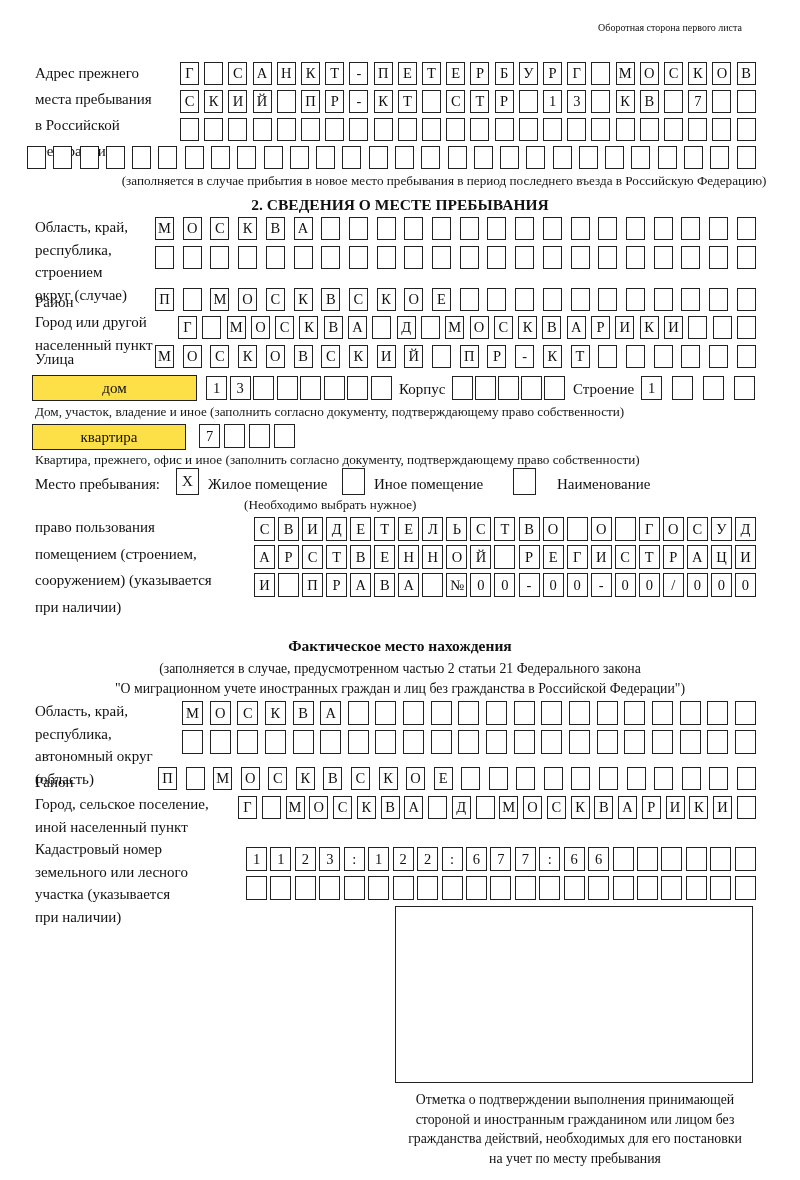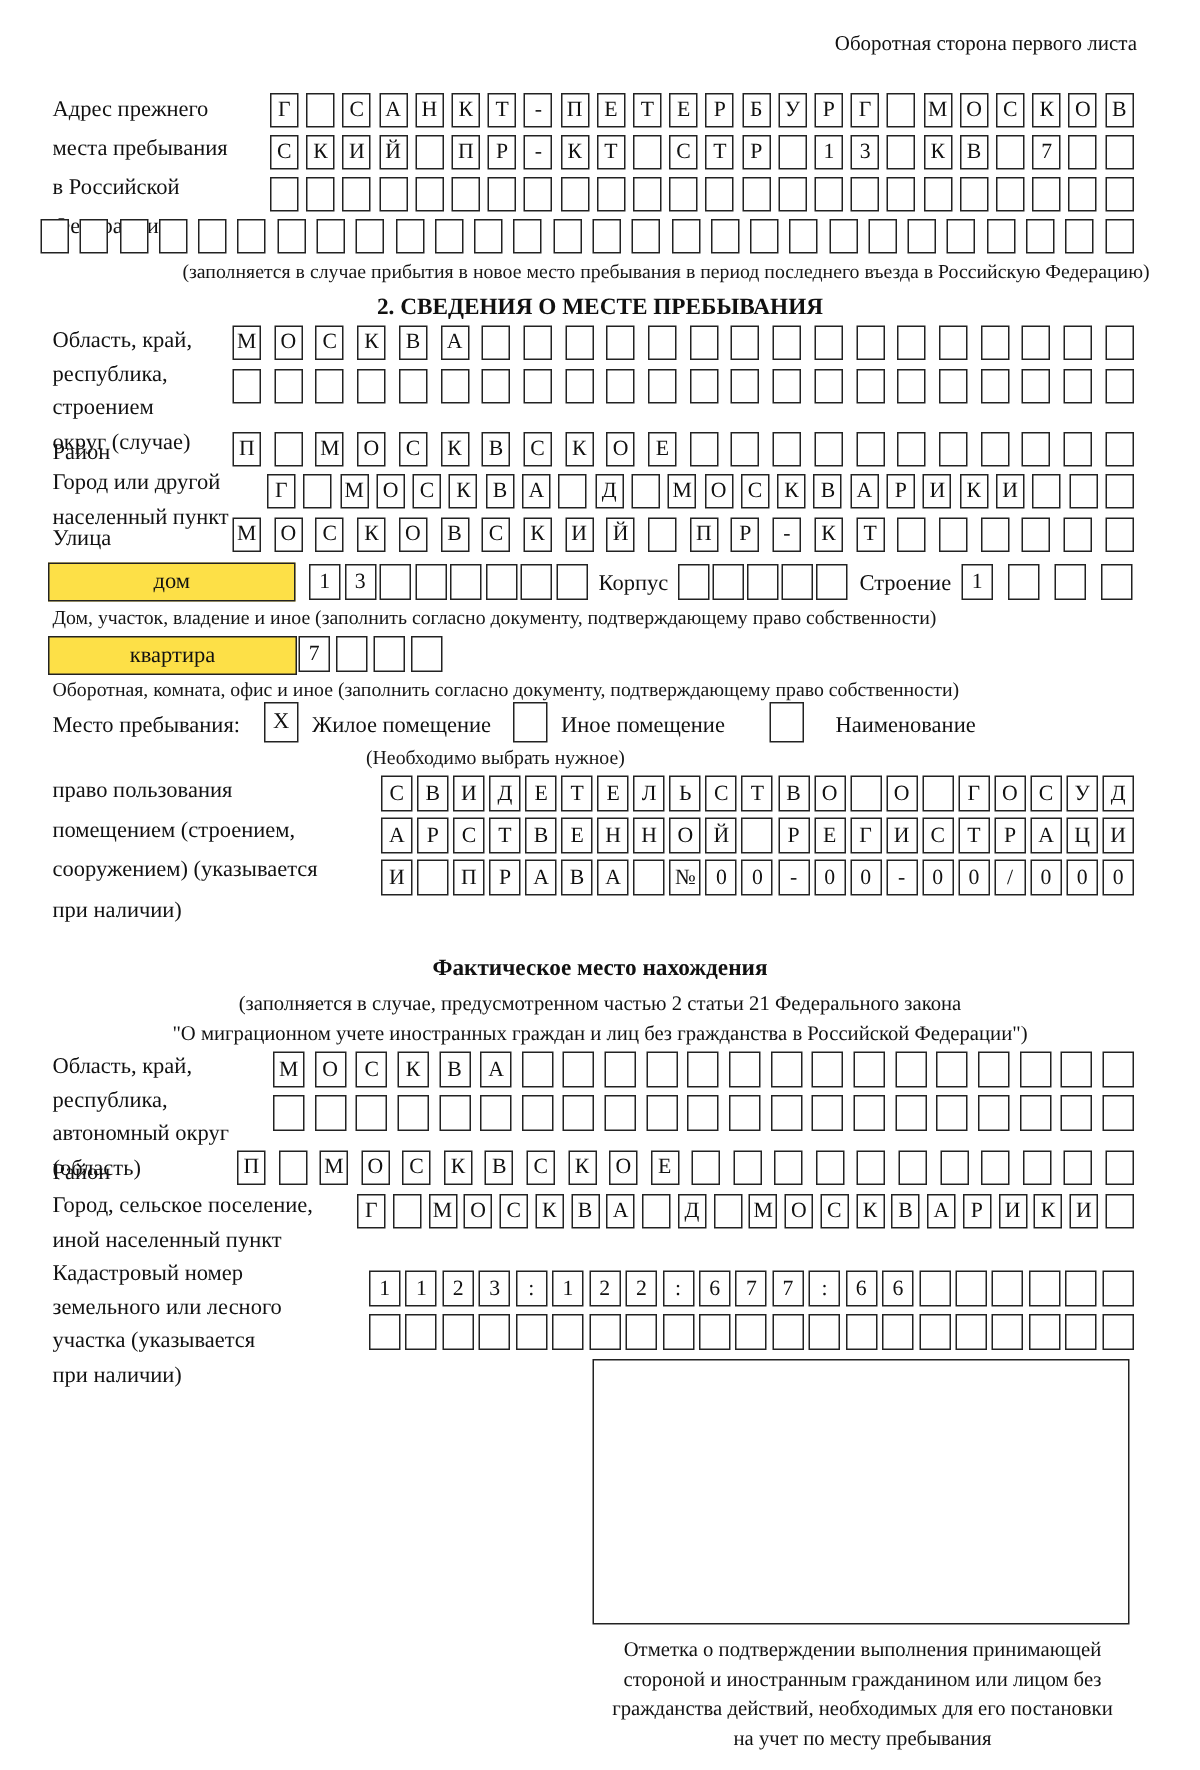--- a/index.html
+++ b/index.html
@@ -45,21 +45,21 @@
     box-sizing:border-box;
     border:1.8px solid #222;background:#fff;
   }
   .notelines div{line-height:19.5px;}
 </style>
 </head>
 <body>
 
 <div class="page">
 
-  <div class="abs" style="top:22px;right:42px;font-size:14px;">Оборотная сторона первого листа</div>
+  <div class="abs" style="top:22px;right:58px;font-size:10px;">Оборотная сторона первого листа</div>
 
   <div class="abs lbl" style="left:35px;top:60px;width:145px;">
     <div>Адрес прежнего</div>
     <div>места пребывания</div>
     <div>в Российской</div>
     <div>Федерации</div>
   </div>
   <div class="abs cells" style="left:180px;top:62px;width:576px;">
       <div class="cell cell-sm">Г</div>
       <div class="cell cell-sm"></div>
@@ -331,28 +331,28 @@
     </div>
   <div class="abs lbl" style="left:573px;top:376px;">Строение</div>
   <div class="abs cells" style="left:641px;top:376px;width:114px;">
       <div class="cell">1</div>
       <div class="cell"></div>
       <div class="cell"></div>
       <div class="cell"></div>
     </div>
   <div class="abs note" style="left:35px;top:404px;">Дом, участок, владение и иное (заполнить согласно документу, подтверждающему право собственности)</div>
 
-  <div class="abs longbox" style="left:32px;top:424px;width:166px;">квартира</div>
+  <div class="abs longbox" style="left:32px;top:424px;width:154px;">квартира</div>
   <div class="abs cells" style="left:199px;top:424px;width:96px;">
       <div class="cell">7</div>
       <div class="cell"></div>
       <div class="cell"></div>
       <div class="cell"></div>
     </div>
-  <div class="abs note" style="left:35px;top:452px;">Оборотная, комната, офис и иное (заполнить согласно документу, подтверждающему право собственности)</div>
+  <div class="abs note" style="left:35px;top:452px;">Квартира, прежнего, офис и иное (заполнить согласно документу, подтверждающему право собственности)</div>
 
   <div class="abs lbl" style="left:35px;top:471px;">Место пребывания:</div>
   <div class="abs chk" style="left:176px;top:468px;">X</div>
   <div class="abs lbl" style="left:208px;top:471px;">Жилое помещение</div>
   <div class="abs chk" style="left:342px;top:468px;"></div>
   <div class="abs lbl" style="left:374px;top:471px;">Иное помещение</div>
   <div class="abs chk" style="left:513px;top:468px;"></div>
   <div class="abs lbl" style="left:557px;top:471px;">Наименование</div>
   <div class="abs note" style="left:244px;top:497px;">(Необходимо выбрать нужное)</div>
 

